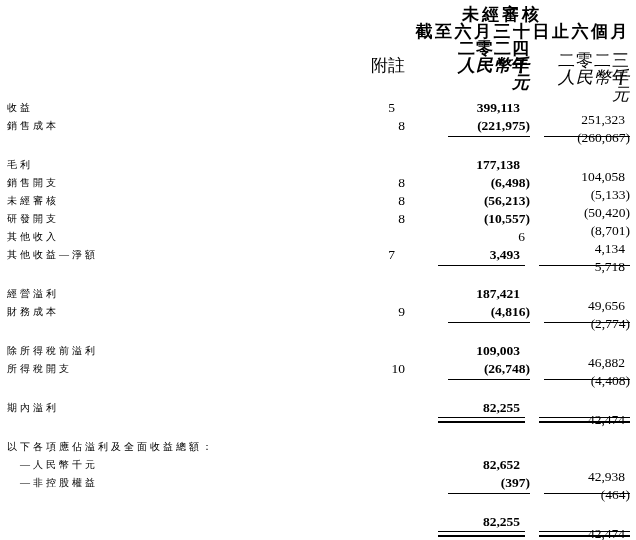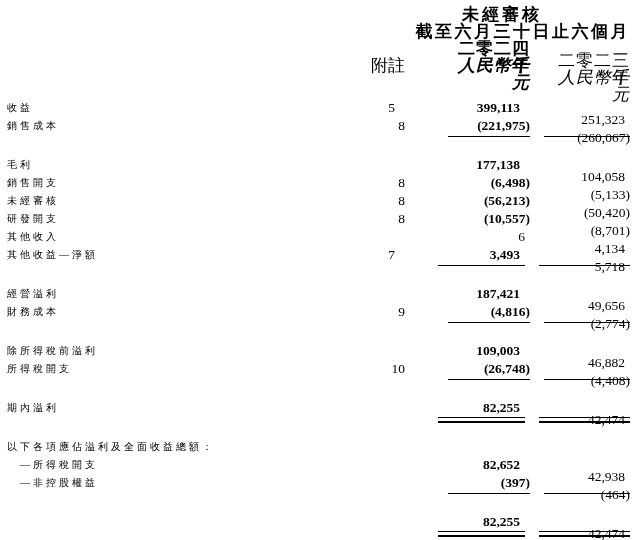--- a/index.html
+++ b/index.html
@@ -167,21 +167,21 @@
     </div>
   <div class="spacer"></div>
     <div class="row bold">
       <span class="c-label">以下各項應佔溢利及全面收益總額：</span>
       <span class="c-note"></span>
       <span class="c-v1 val"></span>
       <span class="c-v2 val"></span>
     </div>
 
     <div class="row indent">
-      <span class="c-label">—所得稅開支</span>
+      <span class="c-label">—人民幣千元</span>
       <span class="c-note"></span>
       <span class="c-v1 val pos">82,652</span>
       <span class="c-v2 val pos">42,938</span>
     </div>
 
     <div class="row indent">
       <span class="c-label">—非控股權益</span>
       <span class="c-note"></span>
       <span class="c-v1 val single">(397)</span>
       <span class="c-v2 val single">(464)</span>

